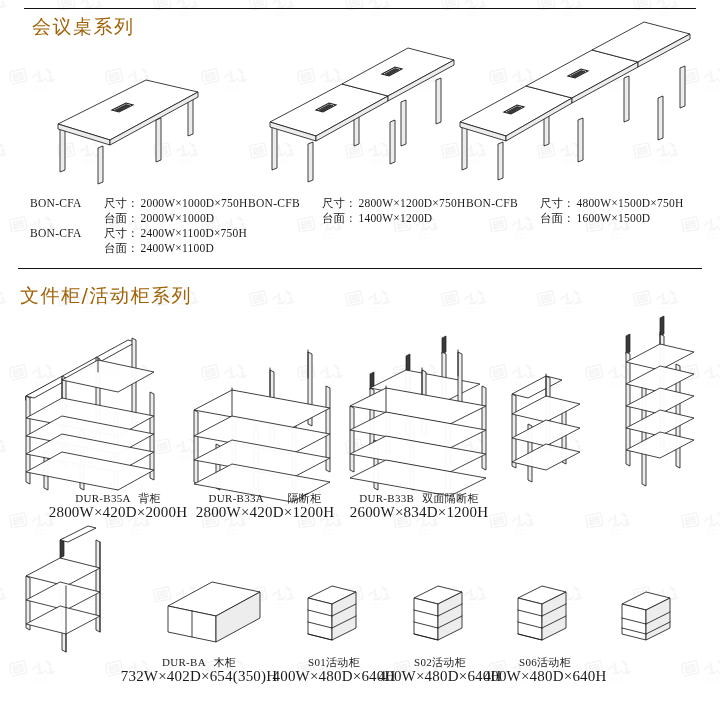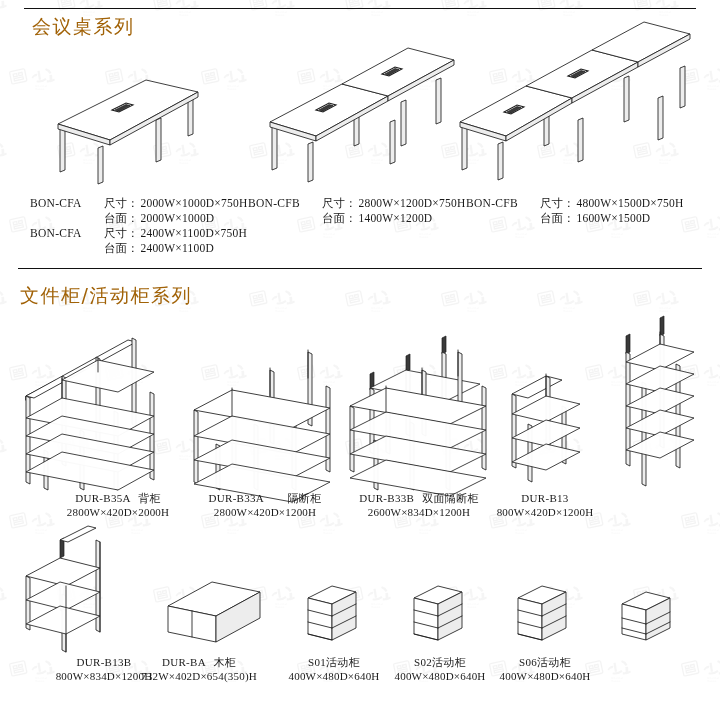--- a/index.html
+++ b/index.html
@@ -50,21 +50,21 @@
   .spec-val{font-size:11.5px;letter-spacing:.2px;}
   
   .caption{
     position:absolute;
     text-align:center;
     white-space:nowrap;
     transform:translateX(-50%);
     line-height:14px;
   }
   .cap-code{font-size:11px;letter-spacing:.3px;}
-  .cap-dim{font-size:11px;letter-spacing:.2px;}
+  .cap-dim{font-size:15px;letter-spacing:.2px;}
   
   .draw{position:absolute;}
   .draw svg{display:block;overflow:visible;}
   .ln{fill:none;stroke:#1c1c1c;stroke-width:.85;stroke-linejoin:round;stroke-linecap:round;}
   .fc{fill:#ffffff;stroke:#1c1c1c;stroke-width:.85;stroke-linejoin:round;}
   .sh{fill:#ededed;stroke:#1c1c1c;stroke-width:.85;stroke-linejoin:round;}
   .dk{fill:#3a3a3a;stroke:#1c1c1c;stroke-width:.7;}
   .gm{fill:#ffffff;stroke:#1c1c1c;stroke-width:1.1;}
 </style>
 </head>
@@ -1917,26 +1917,20 @@
   </div>
 
   <div class="caption" style="left:419px;top:491px;">
     <div class="cap-code">
       <span>DUR-B33B</span>
       <span style="margin-left:5px;">双面隔断柜</span>
     </div>
     <div class="cap-dim">2600W×834D×1200H</div>
   </div>
 
-  <div class="caption" style="left:545px;top:491px;">
-    <div class="cap-code">
-      <span>DUR-B13</span>
-    </div>
-    <div class="cap-dim">800W×420D×1200H</div>
-  </div>
 
 
   <div class="draw" style="left:14px;top:536px;">
     <svg width="140" height="116" viewBox="0 0 140 116">
       <path class="dk" d="M46,4 L50,2 L50,20 L46,22 Z"></path>
       <path class="fc" d="M46,4 L74,-10 L82,-8 L54,6 Z"></path>
       <path class="sh" d="M46,22 L50,24 L50,76 L46,74 Z"></path>
       <path class="sh" d="M82,4 L86,6 L86,96 L82,94 Z"></path>
       <path class="sh" d="M12,40 L16,42 L16,94 L12,92 Z"></path>
       <path class="sh" d="M48,58 L52,60 L52,116 L48,114 Z"></path>
@@ -1993,26 +1987,20 @@
   <div class="draw" style="left:612px;top:584px;">
     <svg width="70" height="66" viewBox="0 0 70 66">
       <path class="fc" d="M10,20 L34,8 L58,14 L34,26 Z"></path>
       <path class="fc" d="M10,20 L34,26 L34,56 L10,50 Z"></path>
       <path class="sh" d="M34,26 L58,14 L58,44 L34,56 Z"></path>
       <path class="ln" d="M10,34 L34,40 M34,40 L58,28"></path>
       <path class="ln" d="M10,44 L34,50 M34,50 L58,38"></path>
     </svg>
   </div>
 
-  <div class="caption" style="left:104px;top:655px;">
-    <div class="cap-code">
-      <span>DUR-B13B</span>
-    </div>
-    <div class="cap-dim">800W×834D×1200H</div>
-  </div>
 
   <div class="caption" style="left:199px;top:655px;">
     <div class="cap-code">
       <span>DUR-BA</span>
       <span style="margin-left:5px;">木柜</span>
     </div>
     <div class="cap-dim">732W×402D×654(350)H</div>
   </div>
 
   <div class="caption" style="left:334px;top:655px;">

